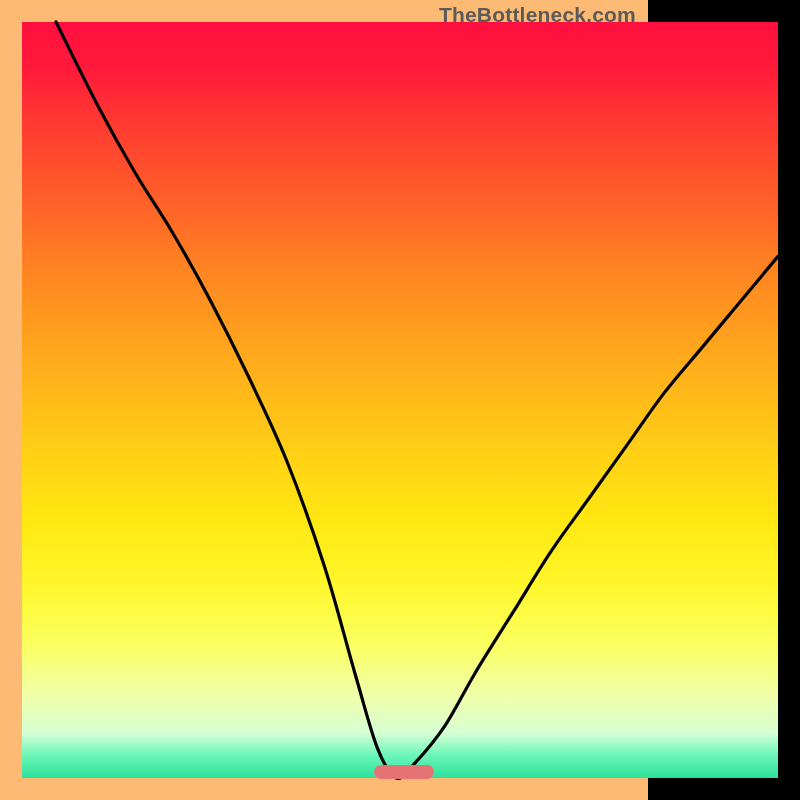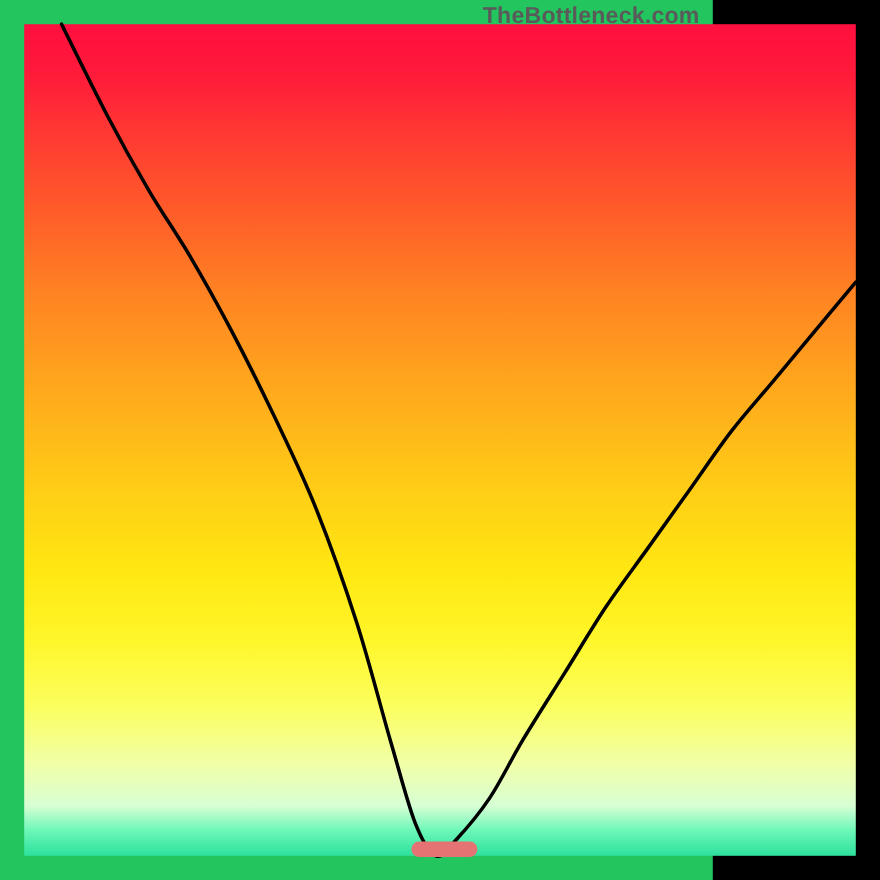--- a/index.html
+++ b/index.html
@@ -8,21 +8,21 @@
     width: 800px;
     height: 800px;
     background: #000;
     font-family: Arial, Helvetica, sans-serif;
     overflow: hidden;
   }
   .frame {
     position: relative;
     width: 648px;
     height: 800px;
-    background: #22c55e;
+    background: #fdba74;
   }
   .gradient {
     position: absolute;
     left: 22px;
     top: 22px;
     width: 756px;
     height: 756px;
     background: linear-gradient(to bottom,
       #ff0f3f 0%,
       #ff1a3a 6%,

